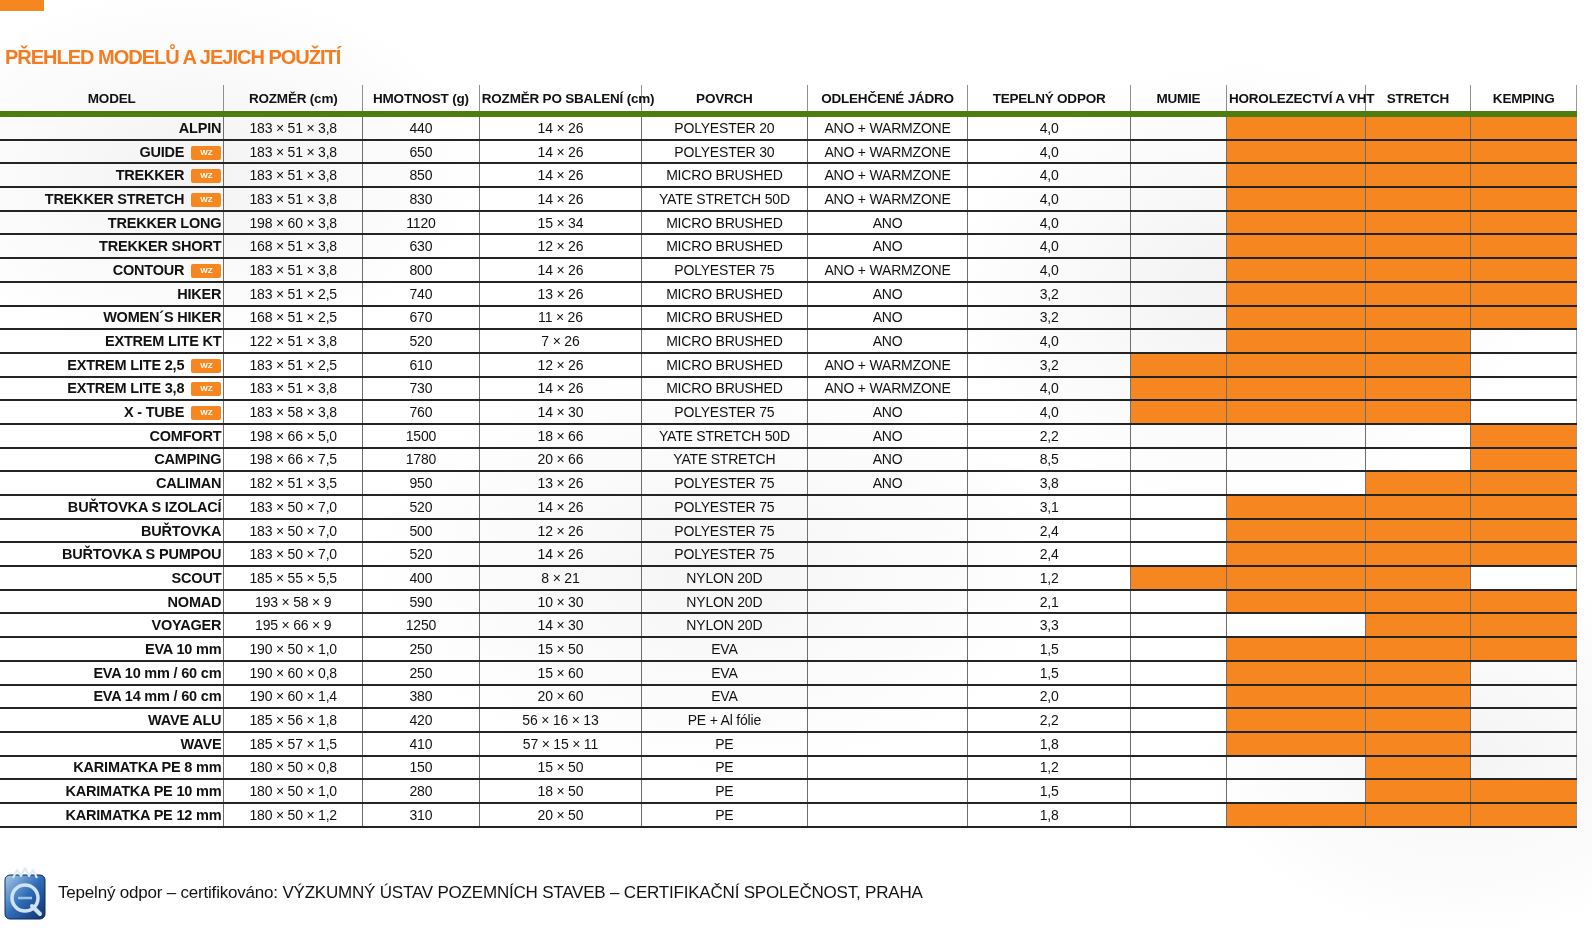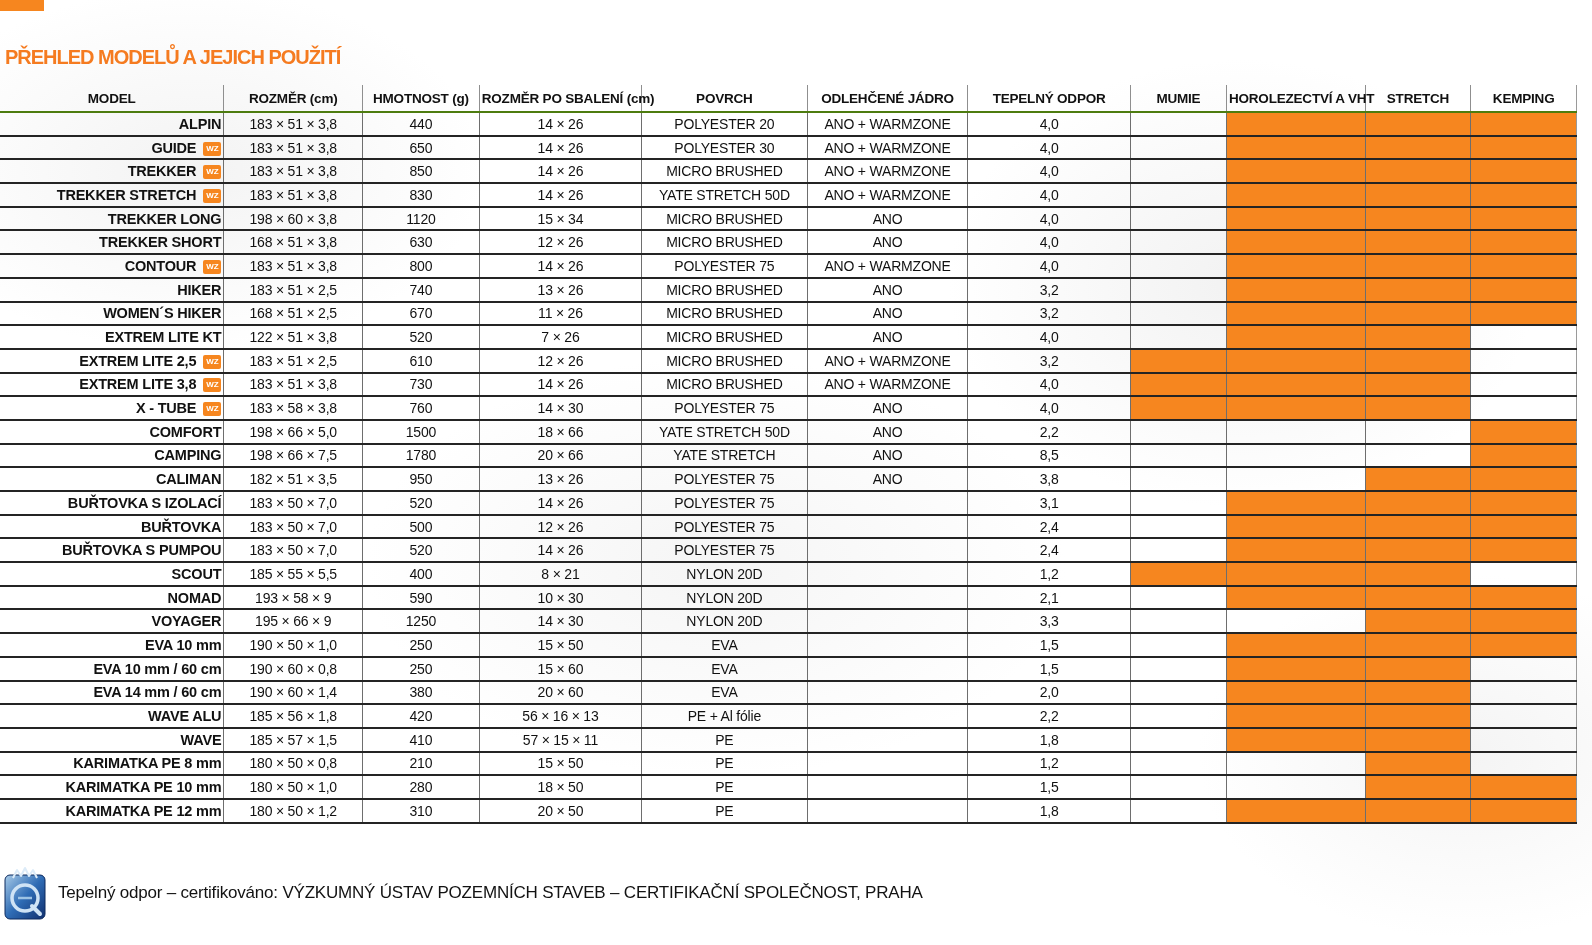--- a/index.html
+++ b/index.html
@@ -35,21 +35,21 @@
   col.c0{width:14.2%}col.c1{width:8.8%}col.c2{width:7.4%}col.c3{width:10.3%}
   col.c4{width:10.5%}col.c5{width:10.2%}col.c6{width:10.3%}col.c7{width:6.1%}
   col.c8{width:8.8%}col.c9{width:6.7%}col.c10{width:6.7%}
   th{
     height:26px;
     font-size:13.5px;
     font-weight:bold;
     letter-spacing:-0.2px;
     text-align:center;
     vertical-align:middle;
-    border-bottom:2px solid #4d7c0f;
+    border-bottom:6px solid #4d7c0f;
     border-left:1px solid #8f8f8f;
     padding:0 2px;
     background:transparent;
     white-space:nowrap;
   }
   th:first-child{border-left:none;}
   td{
     height:21.7px;
     padding:0 2px;
     font-size:14px;
@@ -69,21 +69,21 @@
     font-size:14.5px;
   }
   td.on{background:#f6861f;}
   .wz{
     display:inline-block;
     background:#f6861f;
     color:#ffffff;
     font-size:8px;
     font-weight:bold;
     line-height:1;
-    padding:3px 3px;
+    padding:3px 9px;
     border-radius:2px;
     margin-left:7px;
     vertical-align:2px;
   }
   .footer{
     position:absolute;
     left:4px;top:866px;
     display:flex;
     align-items:center;
   }
@@ -482,21 +482,21 @@
         <td>&nbsp;</td>
         <td>1,8</td>
         <td>&nbsp;</td>
         <td class="on">&nbsp;</td>
         <td class="on">&nbsp;</td>
         <td>&nbsp;</td>
       </tr>
       <tr>
         <td class="model"><span>KARIMATKA PE 8 mm</span></td>
         <td>180 × 50 × 0,8</td>
-        <td>210</td>
+        <td>150</td>
         <td>15 × 50</td>
         <td>PE</td>
         <td>&nbsp;</td>
         <td>1,2</td>
         <td>&nbsp;</td>
         <td>&nbsp;</td>
         <td class="on">&nbsp;</td>
         <td>&nbsp;</td>
       </tr>
       <tr>

